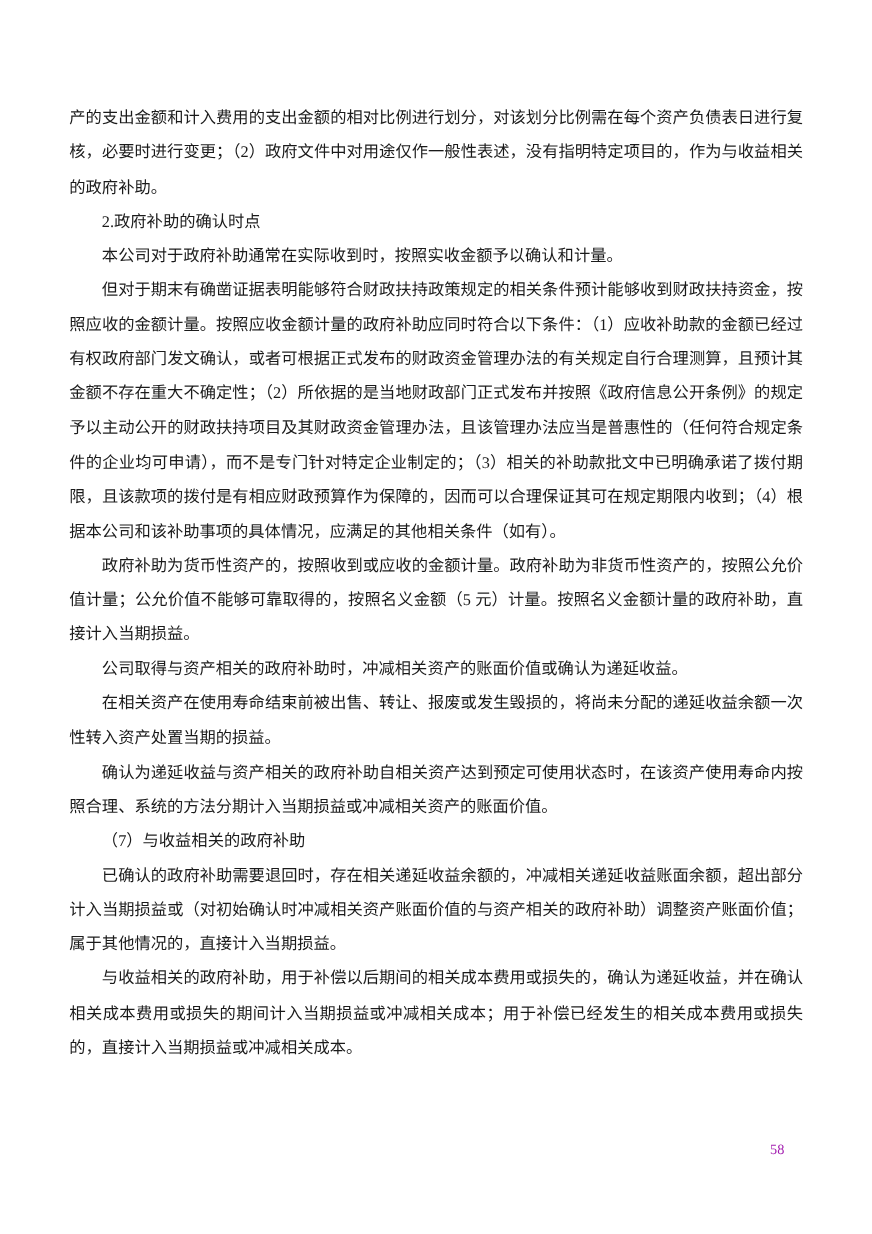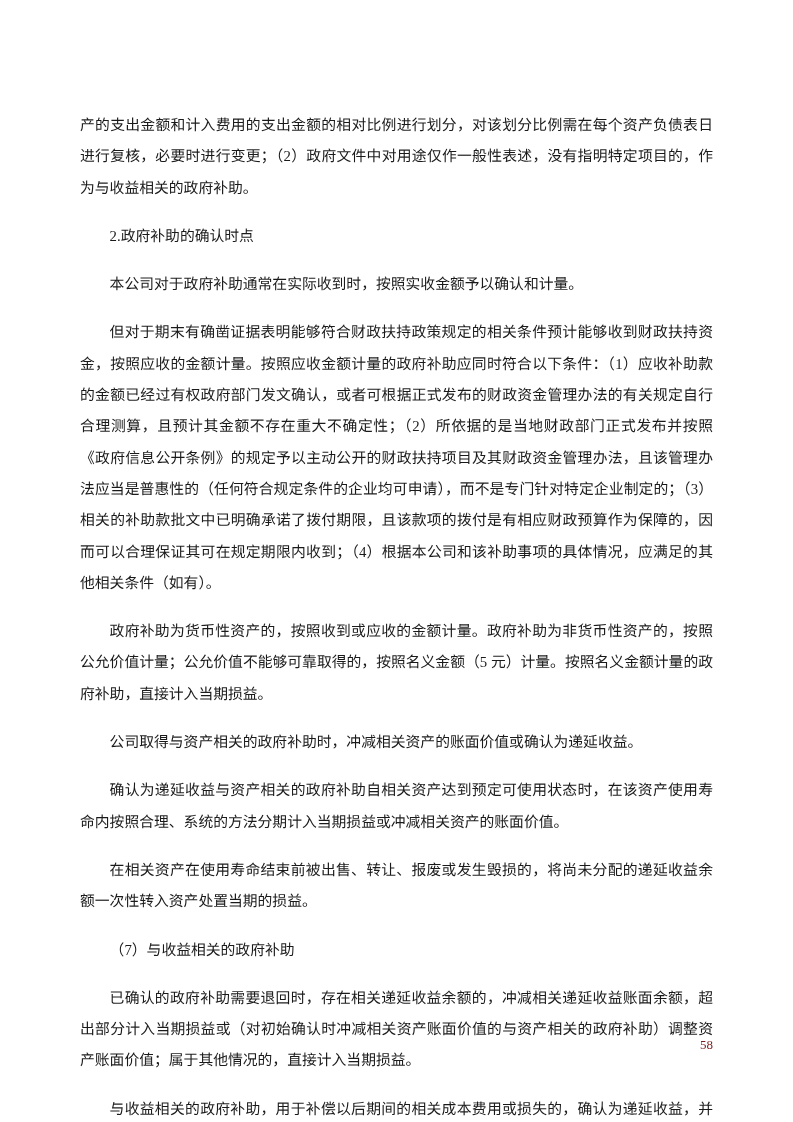--- a/index.html
+++ b/index.html
@@ -21,48 +21,48 @@
     position: absolute;
     left: 63px;
     top: 93px;
     width: 667px;
     font-size: 14.8px;
     line-height: 31.3px;
     text-align: justify;
     letter-spacing: 0;
   }
   .para {
-    margin: 17px;
+    margin: 0;
     padding: 0;
     text-indent: 2em;
     word-break: break-all;
   }
   .para.flush {
     text-indent: 0;
   }
   .page-number {
     position: absolute;
     left: 700px;
     top: 1036px;
     font-size: 13px;
     line-height: 18px;
-    color: #7f1d1d;
+    color: #a21caf;
   }
 </style>
 </head>
 <body>
 
 <div class="page">
   <div class="text-block">
     <p class="para flush">产的支出金额和计入费用的支出金额的相对比例进行划分，对该划分比例需在每个资产负债表日进行复核，必要时进行变更；（2）政府文件中对用途仅作一般性表述，没有指明特定项目的，作为与收益相关的政府补助。</p>
     <p class="para">2.政府补助的确认时点</p>
     <p class="para">本公司对于政府补助通常在实际收到时，按照实收金额予以确认和计量。</p>
     <p class="para">但对于期末有确凿证据表明能够符合财政扶持政策规定的相关条件预计能够收到财政扶持资金，按照应收的金额计量。按照应收金额计量的政府补助应同时符合以下条件：（1）应收补助款的金额已经过有权政府部门发文确认，或者可根据正式发布的财政资金管理办法的有关规定自行合理测算，且预计其金额不存在重大不确定性；（2）所依据的是当地财政部门正式发布并按照《政府信息公开条例》的规定予以主动公开的财政扶持项目及其财政资金管理办法，且该管理办法应当是普惠性的（任何符合规定条件的企业均可申请），而不是专门针对特定企业制定的；（3）相关的补助款批文中已明确承诺了拨付期限，且该款项的拨付是有相应财政预算作为保障的，因而可以合理保证其可在规定期限内收到；（4）根据本公司和该补助事项的具体情况，应满足的其他相关条件（如有）。</p>
     <p class="para">政府补助为货币性资产的，按照收到或应收的金额计量。政府补助为非货币性资产的，按照公允价值计量；公允价值不能够可靠取得的，按照名义金额（5 元）计量。按照名义金额计量的政府补助，直接计入当期损益。</p>
     <p class="para">公司取得与资产相关的政府补助时，冲减相关资产的账面价值或确认为递延收益。</p>
+    <p class="para">在相关资产在使用寿命结束前被出售、转让、报废或发生毁损的，将尚未分配的递延收益余额一次性转入资产处置当期的损益。</p>
     <p class="para">确认为递延收益与资产相关的政府补助自相关资产达到预定可使用状态时，在该资产使用寿命内按照合理、系统的方法分期计入当期损益或冲减相关资产的账面价值。</p>
-    <p class="para">在相关资产在使用寿命结束前被出售、转让、报废或发生毁损的，将尚未分配的递延收益余额一次性转入资产处置当期的损益。</p>
     <p class="para">（7）与收益相关的政府补助</p>
     <p class="para">已确认的政府补助需要退回时，存在相关递延收益余额的，冲减相关递延收益账面余额，超出部分计入当期损益或（对初始确认时冲减相关资产账面价值的与资产相关的政府补助）调整资产账面价值；属于其他情况的，直接计入当期损益。</p>
     <p class="para">与收益相关的政府补助，用于补偿以后期间的相关成本费用或损失的，确认为递延收益，并在确认相关成本费用或损失的期间计入当期损益或冲减相关成本；用于补偿已经发生的相关成本费用或损失的，直接计入当期损益或冲减相关成本。</p>
   </div>
   <div class="page-number">58</div>
 </div>
 
 </body></html>

